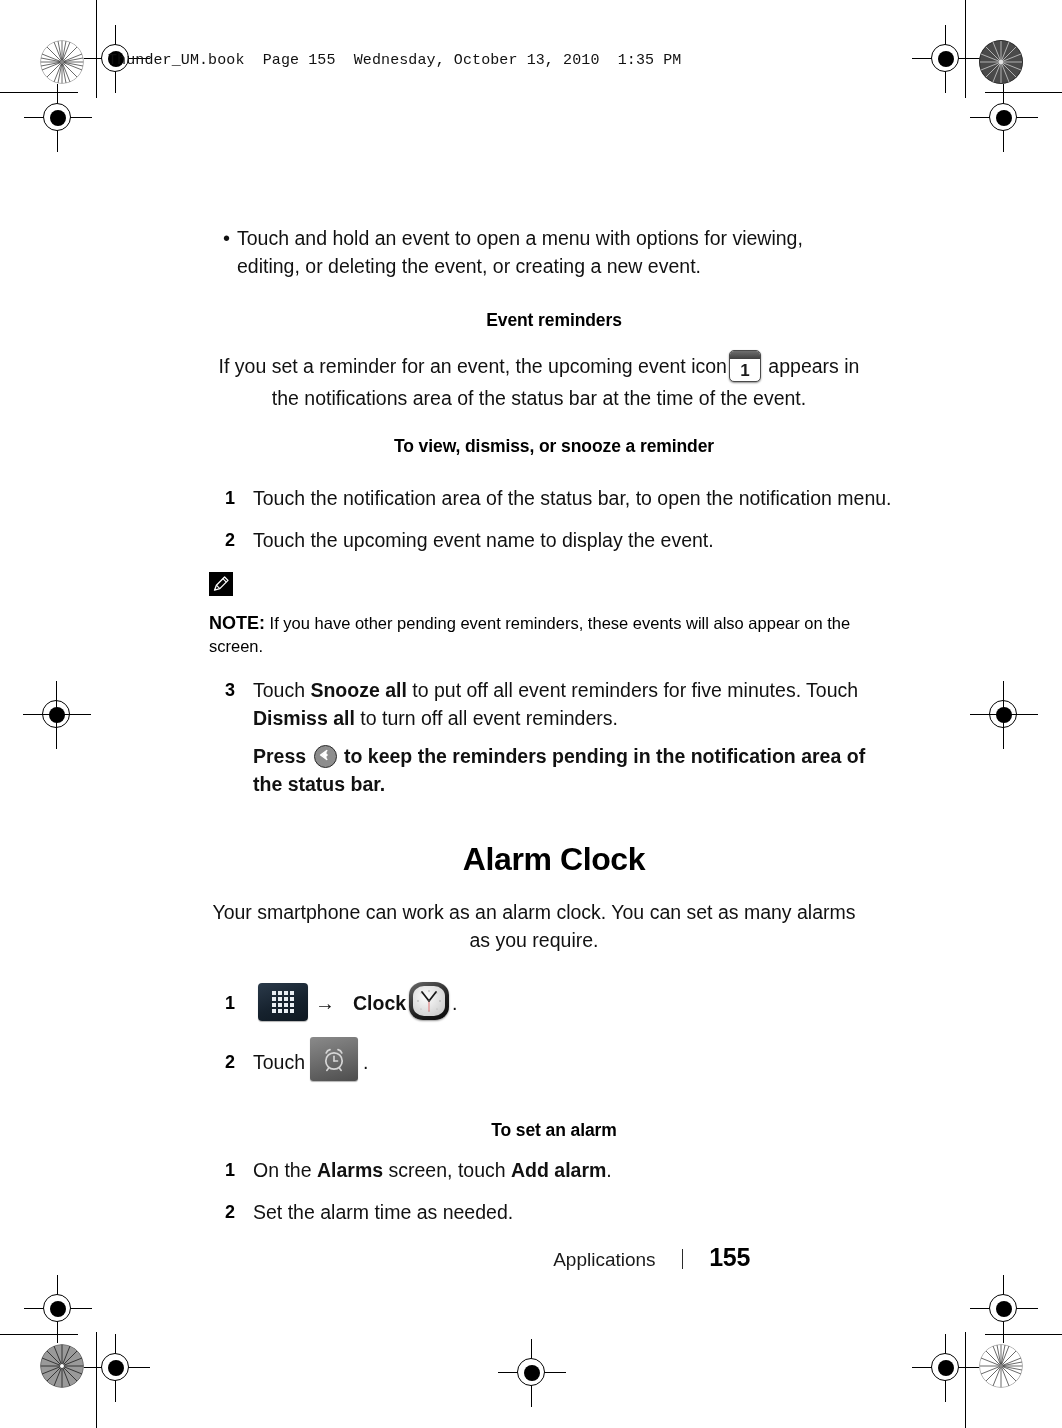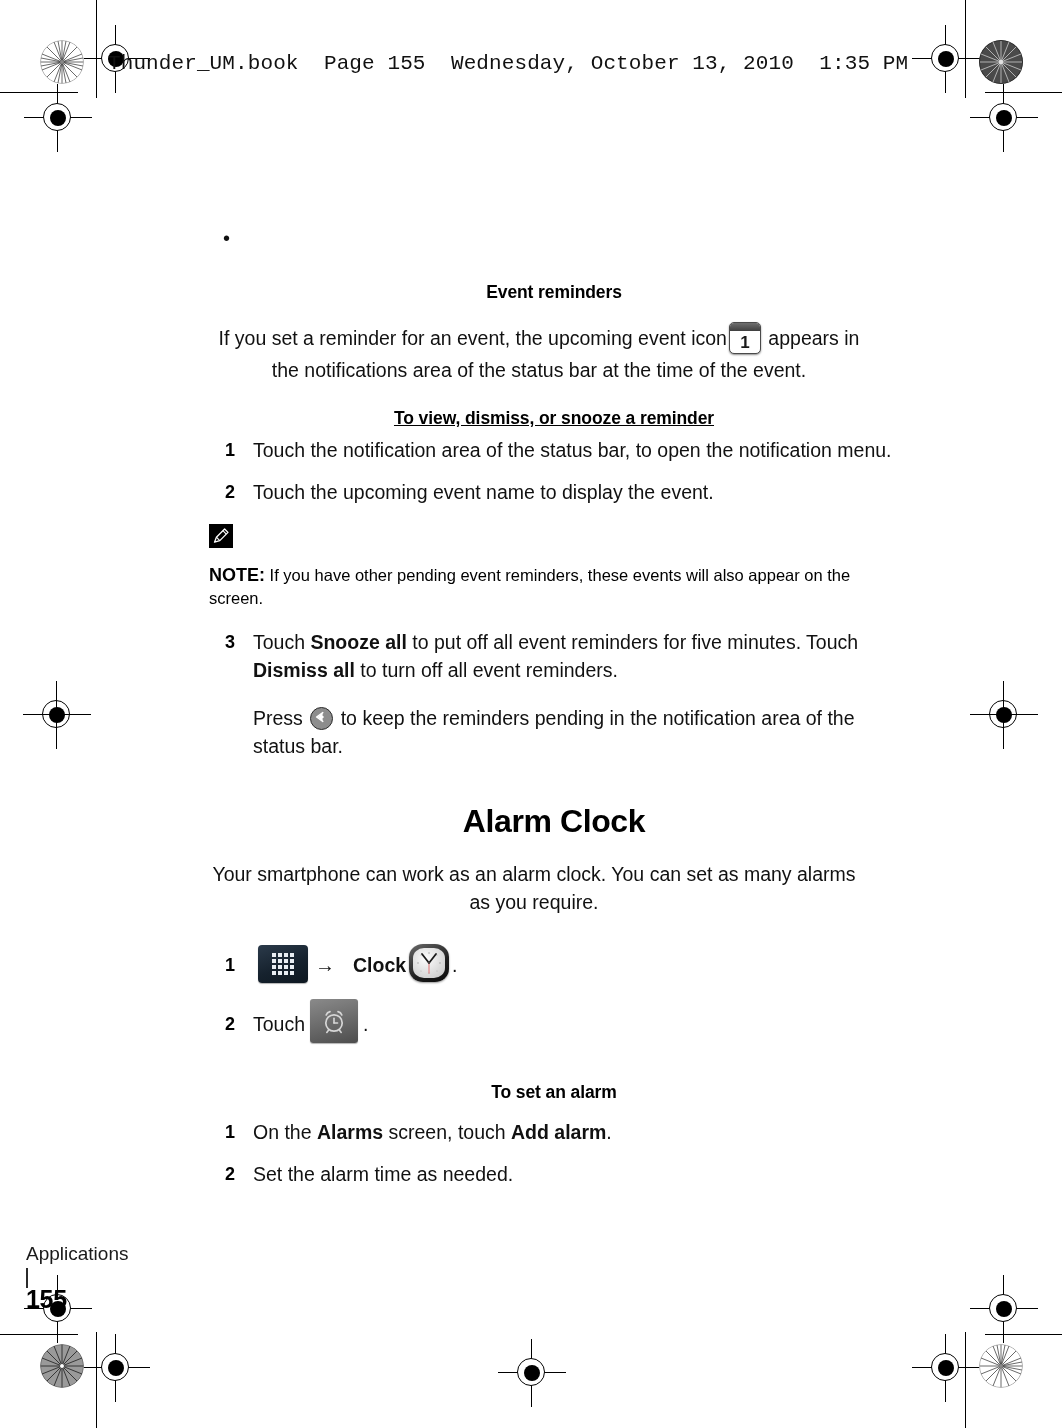--- a/index.html
+++ b/index.html
@@ -64,21 +64,21 @@
     background: #fff;
   }
   .star-mark.dark { background: #3a3a3a; }
 
   
   .book-stamp {
     position: absolute;
     left: 108px;
     top: 52px;
     font-family: "Liberation Mono", monospace;
-    font-size: 21px;
+    font-size: 15px;
     letter-spacing: 0.1px;
     color: #111;
     white-space: pre;
   }
 
   
   .content {
     position: absolute;
     left: 209px;
     top: 224px;
@@ -148,21 +148,22 @@
     font-weight: bold;
     line-height: 28px;
     text-align: left;
     padding-left: 16px;
     box-sizing: border-box;
   }
   .step-text {
     flex: 1 1 auto;
   }
   .step-sub {
-    margin-top: 20px;
+    margin-top: 10px;
+    font-weight: bold;
   }
 
   b, strong { font-weight: bold; }
 
   
   .note-row {
     display: flex;
     margin: 14px 0 18px 0;
     flex-direction: column;
   }
@@ -281,27 +282,26 @@
   .alarm-ico svg { position: absolute; left: 50%; top: 50%; transform: translate(-50%,-50%); }
 
   .arrow-glyph {
     font-size: 20px;
     padding: 0 2px;
   }
 
   
   .footer {
     position: absolute;
-    left: 0;
+    left: 14px;
     top: 1243px;
     width: 846px;
     display: flex;
     justify-content: flex-end;
     align-items: baseline;
-    flex-direction: column;
   }
   .footer .f-sect {
     font-size: 19px;
     color: #1a1a1a;
   }
   .footer .f-rule {
     display: inline-block;
     width: 1.6px;
     height: 20px;
     background: #2b2b2b;
@@ -510,30 +510,31 @@
     <circle cx="22" cy="22" r="2" fill="#888"></circle>
   </svg>
 </div>
 
 <div class="book-stamp">Thunder_UM.book  Page 155  Wednesday, October 13, 2010  1:35 PM</div>
 
 <div class="content">
 
   <div class="bullet-row">
     <div class="bullet-dot body-text">•</div>
+    <div class="bullet-text body-text">Touch and hold an event to open a menu with options for viewing, editing, or deleting the event, or creating a new event.</div>
   </div>
 
   <h3 class="sub-head">Event reminders</h3>
 
   <div class="para body-text">
     <span>If you set a reminder for an event, the upcoming event icon</span><span class="inline-ico cal-ico"><span class="cal-top"></span><span class="cal-num">1</span></span>
     <span>appears in the notifications area of the status bar at the time of the event.</span>
   </div>
 
-  <h3 class="sub-head" style="margin-bottom:6px;text-decoration:underline;">To view, dismiss, or snooze a reminder</h3>
+  <h3 class="sub-head" style="margin-bottom:26px;">To view, dismiss, or snooze a reminder</h3>
 
   <div class="step-row">
     <div class="step-num">1</div>
     <div class="step-text body-text">Touch the notification area of the status bar, to open the notification menu.</div>
   </div>
 
   <div class="step-row">
     <div class="step-num">2</div>
     <div class="step-text body-text">Touch the upcoming event name to display the event.</div>
   </div>

